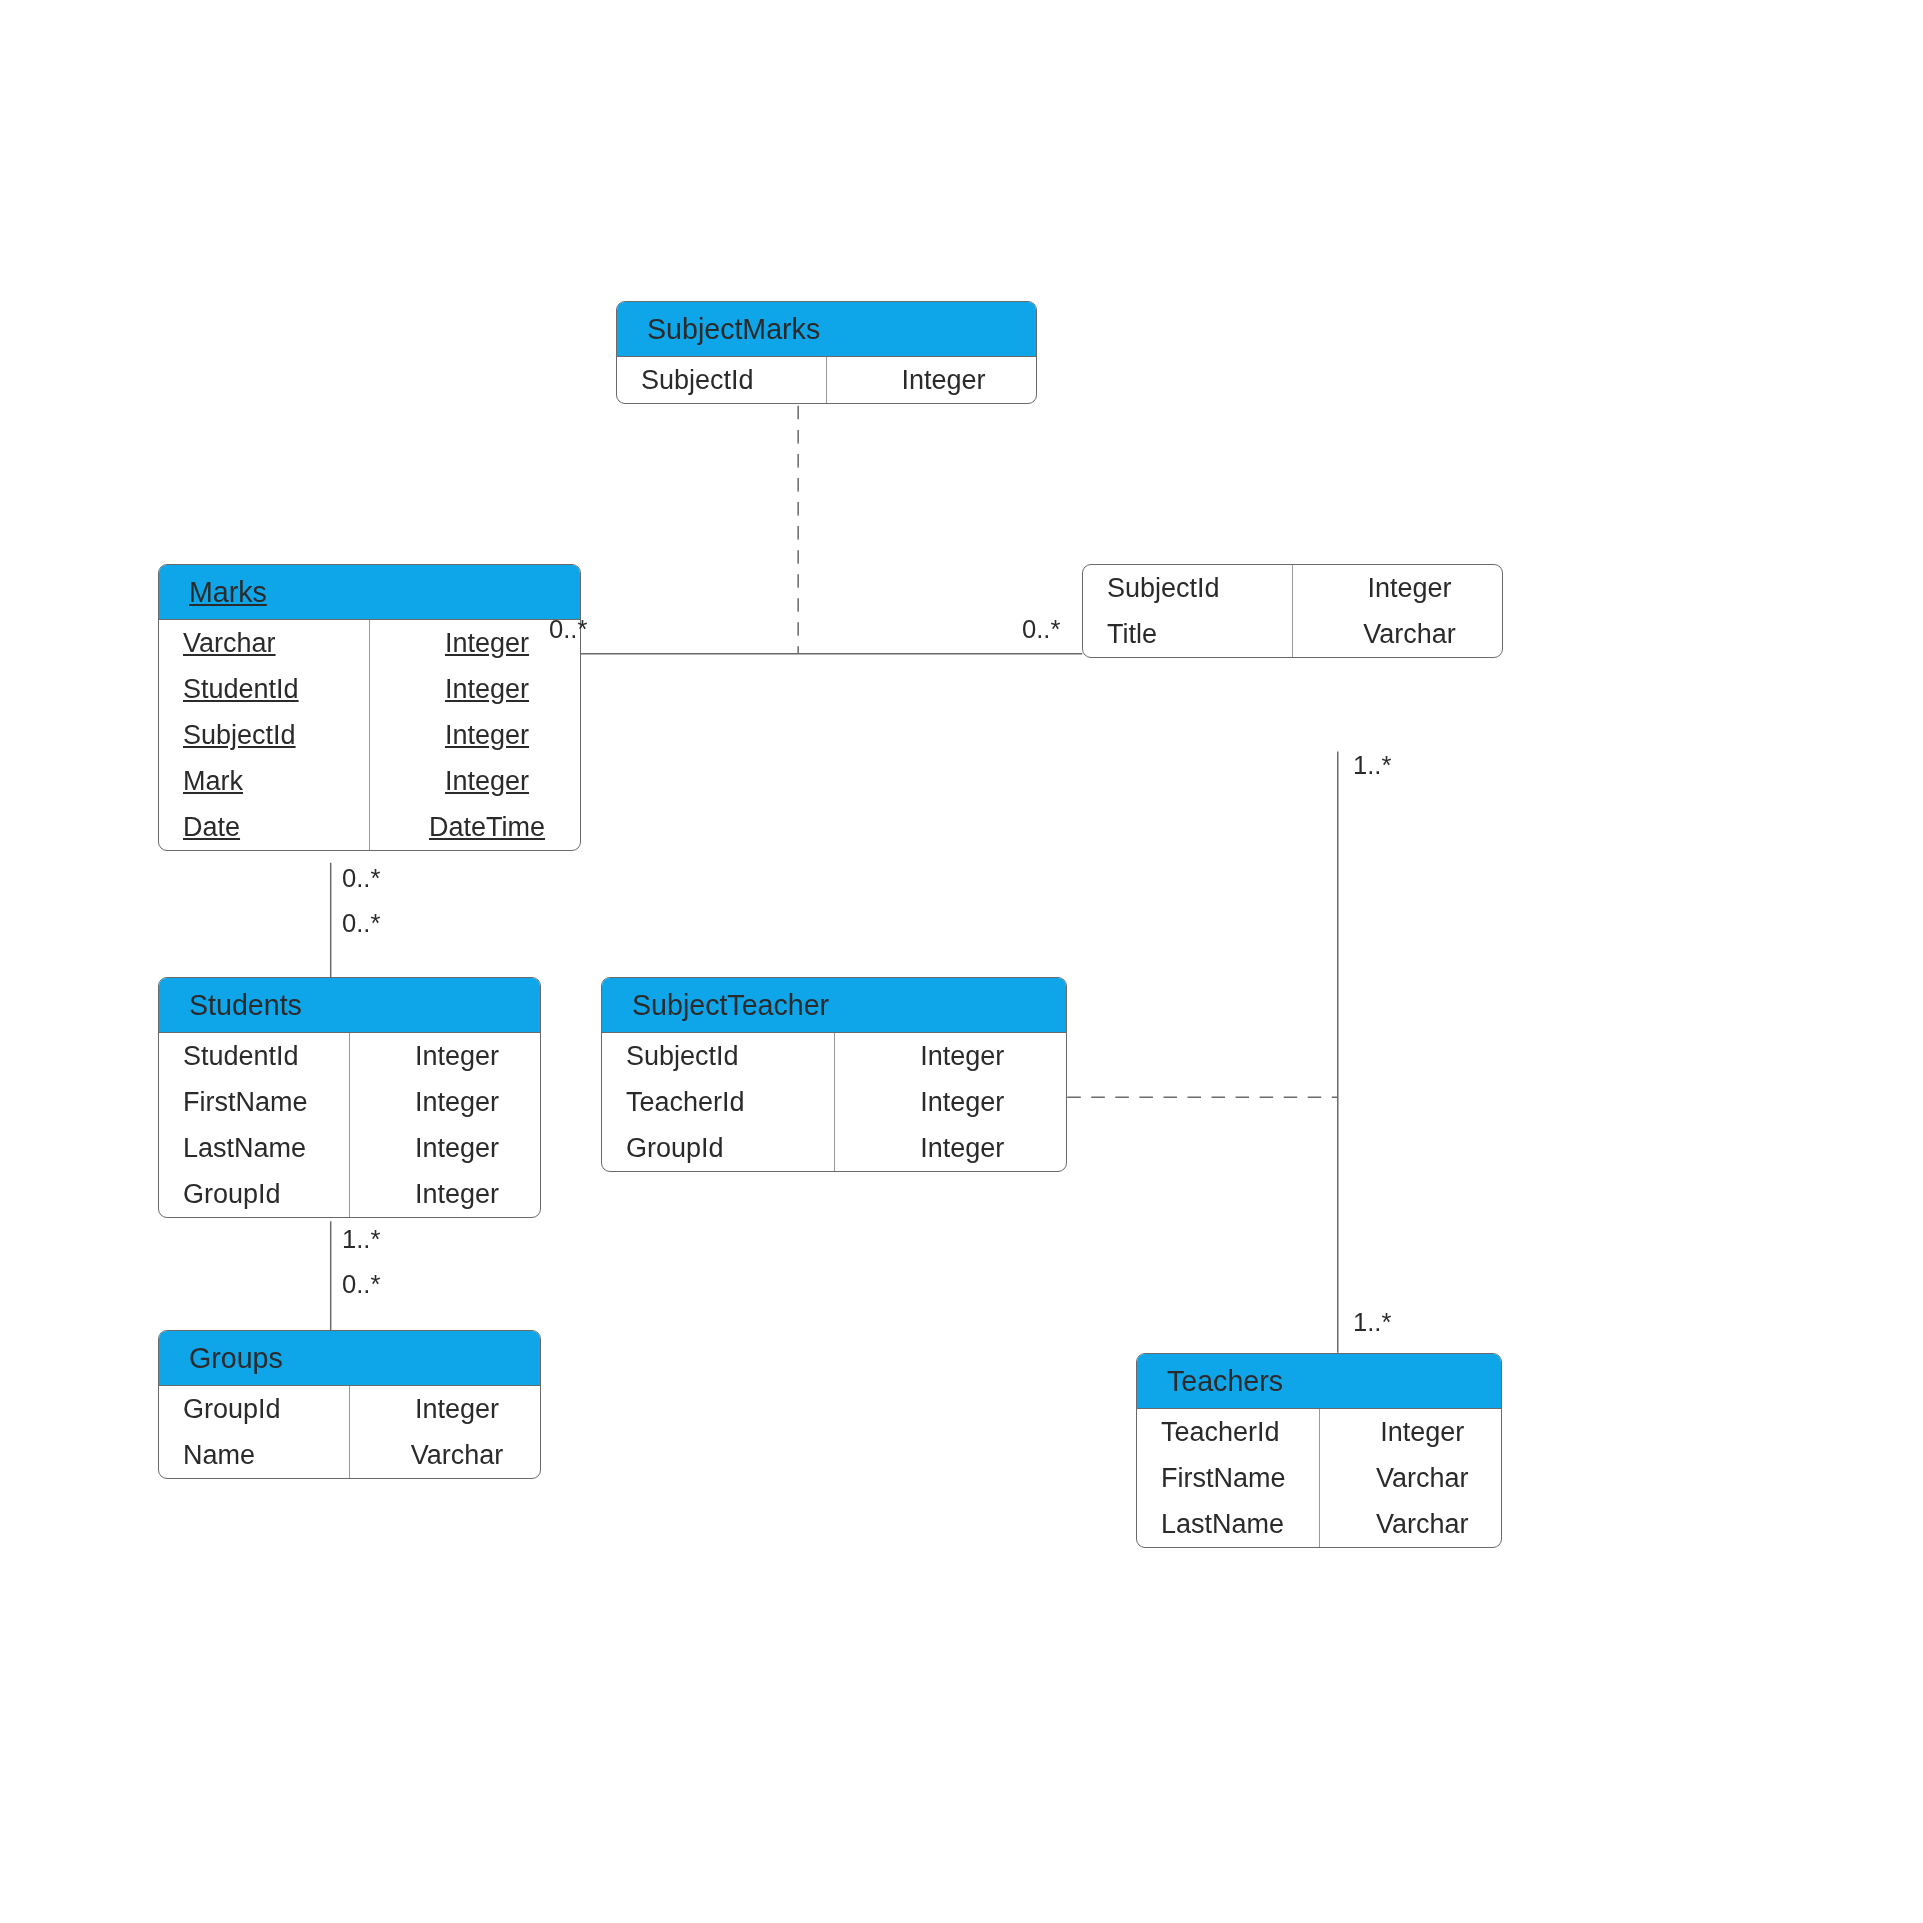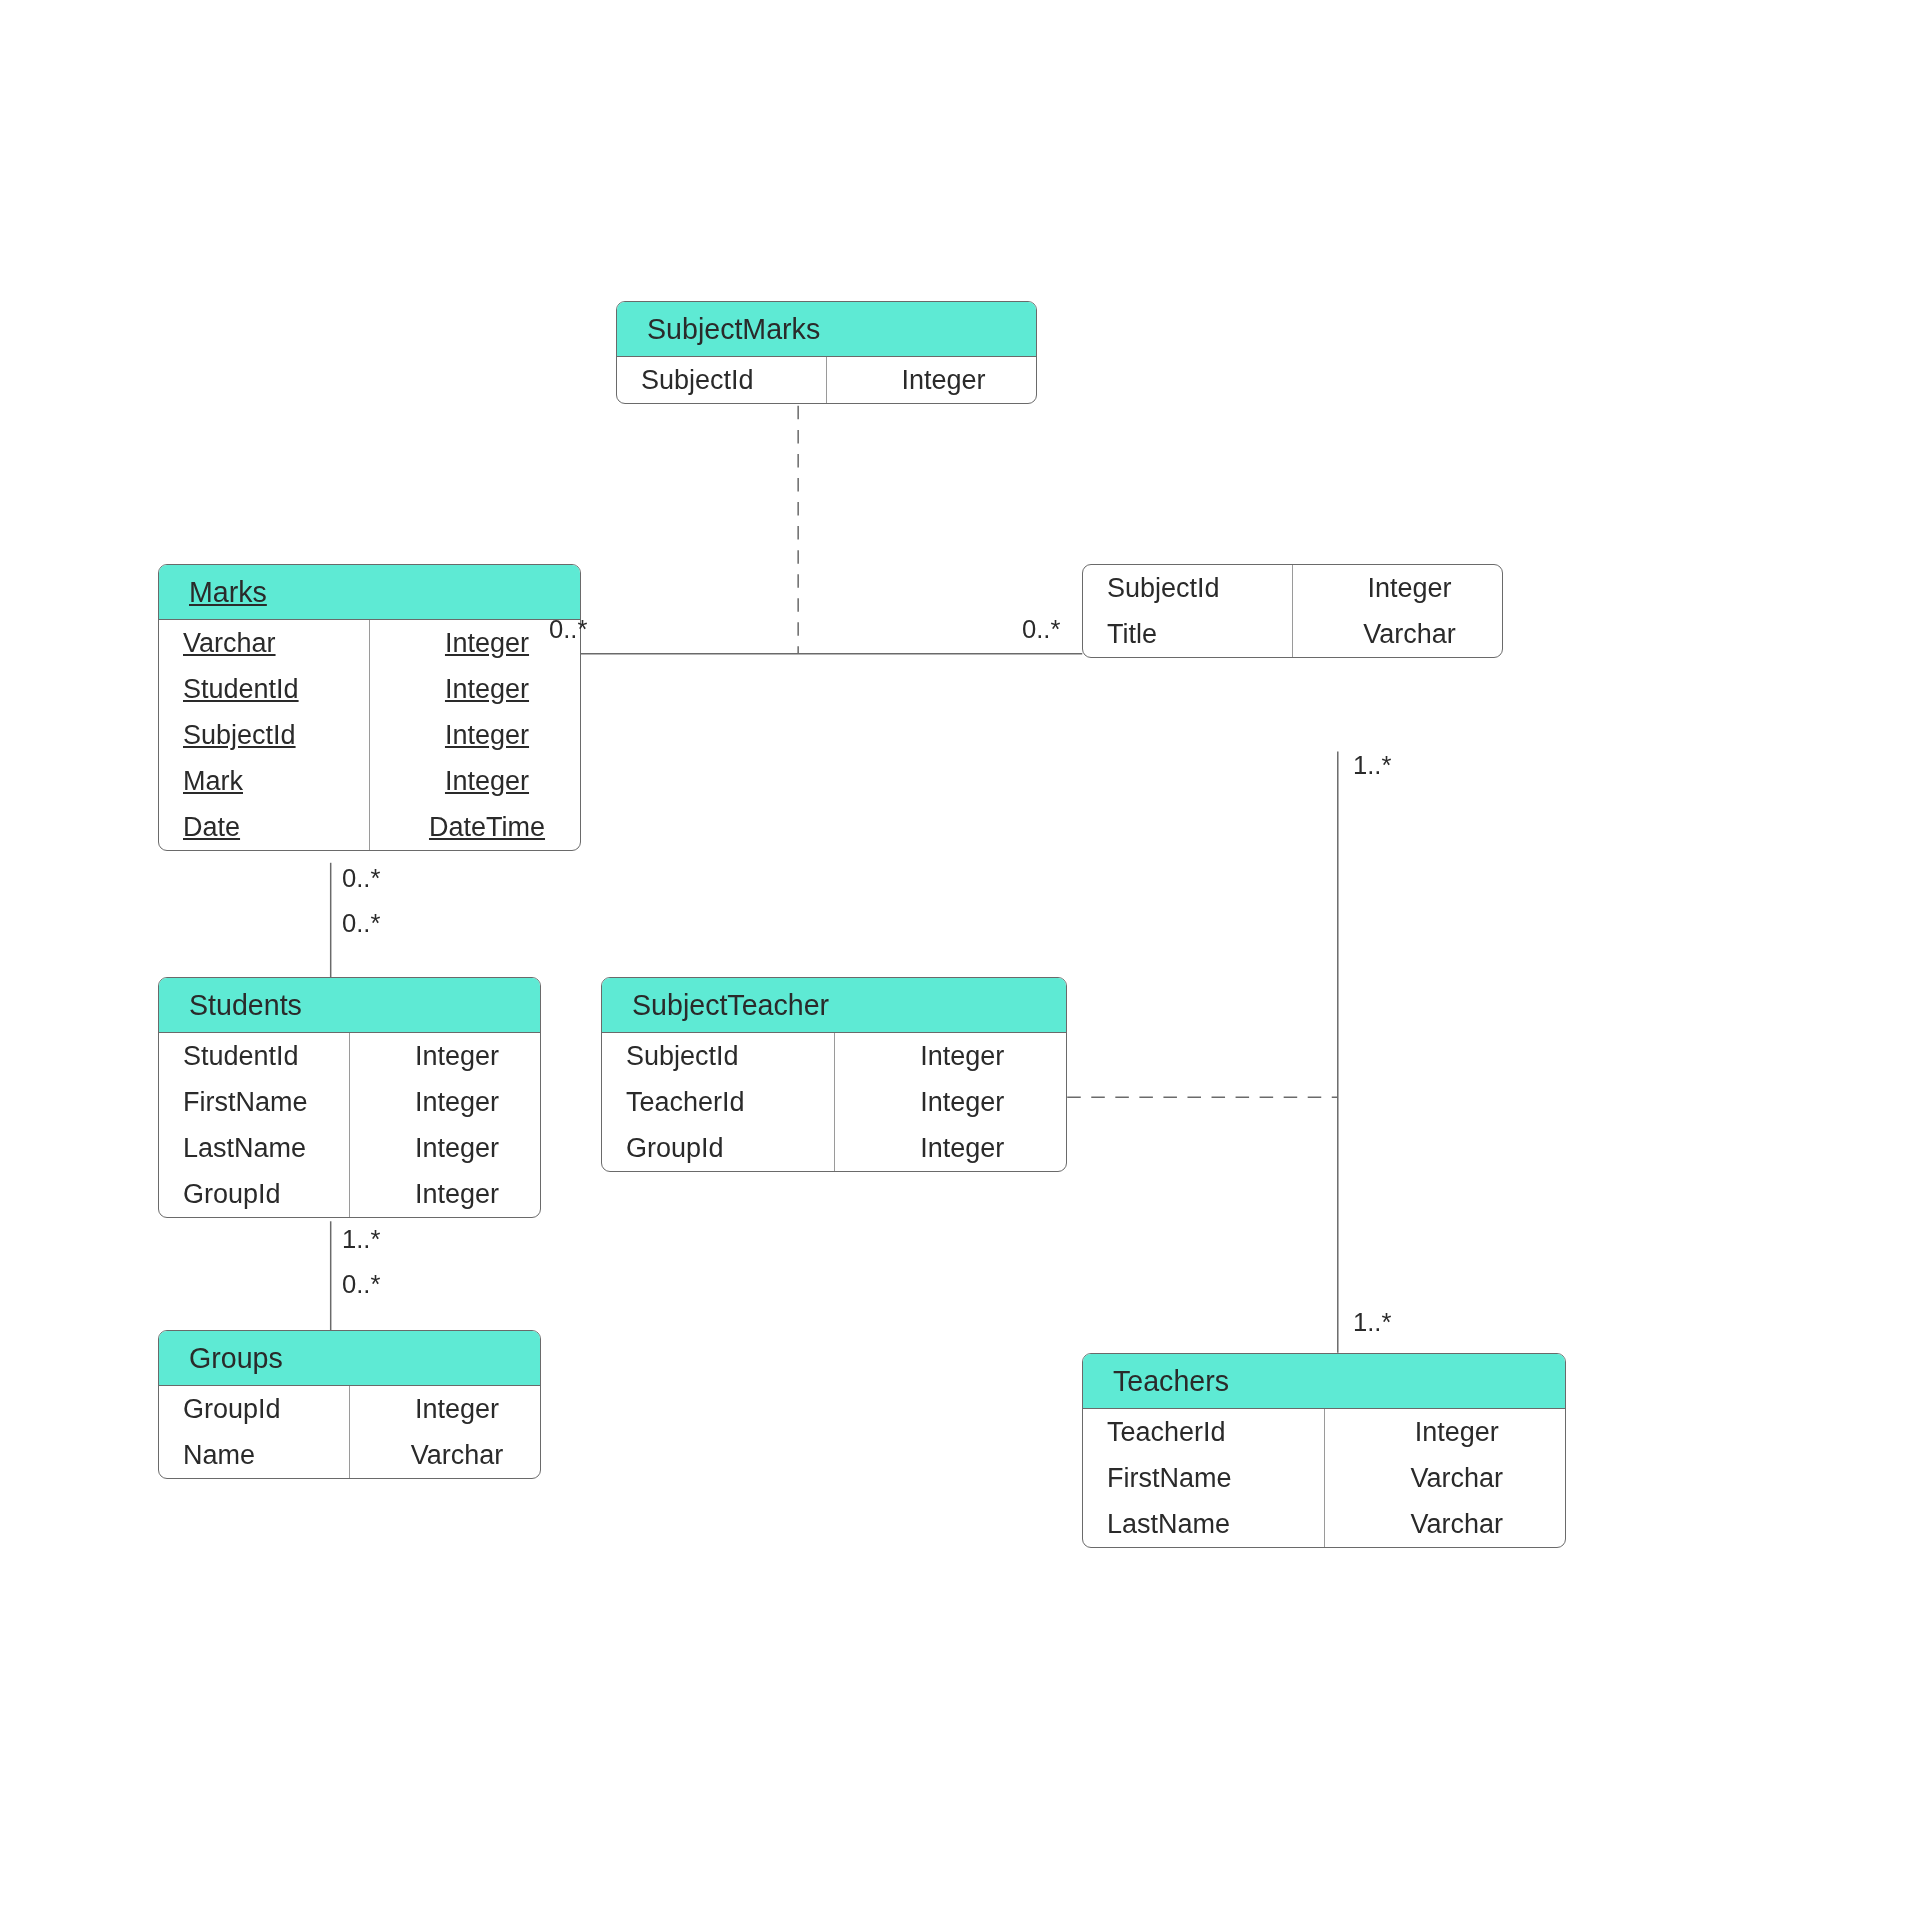--- a/index.html
+++ b/index.html
@@ -18,21 +18,21 @@
   }
   .entity {
     position: absolute;
     border: 1.5px solid #6a6a6a;
     border-radius: 9px;
     background: #ffffff;
     overflow: hidden;
     box-sizing: border-box;
   }
   .entity .title {
-    background: #5eead4;
+    background: #0ea5e9;
     border-bottom: 1.5px solid #6a6a6a;
     padding: 10.5px 0 10.5px 30px;
     font-size: 28.6px;
   }
   .entity .rows { display: table; width: 100%; border-collapse: collapse; }
   .entity .row { display: table-row; }
   .entity .cell {
     display: table-cell;
     padding: 7.5px 0 7.5px 24px;
     font-size: 27px;
@@ -170,21 +170,21 @@
         <div class="cell left">GroupId</div>
         <div class="cell right">Integer</div>
       </div>
       <div class="row">
         <div class="cell left">Name</div>
         <div class="cell right">Varchar</div>
       </div>
     </div>
   </div>
 
-  <div class="entity" style="left:1082px; top:1353px; width:484px;">
+  <div class="entity" style="left:1136px; top:1353px; width:366px;">
     <div class="title">Teachers</div>
     <div class="rows">
       <div class="row">
         <div class="cell left">TeacherId</div>
         <div class="cell right">Integer</div>
       </div>
       <div class="row">
         <div class="cell left">FirstName</div>
         <div class="cell right">Varchar</div>
       </div>

